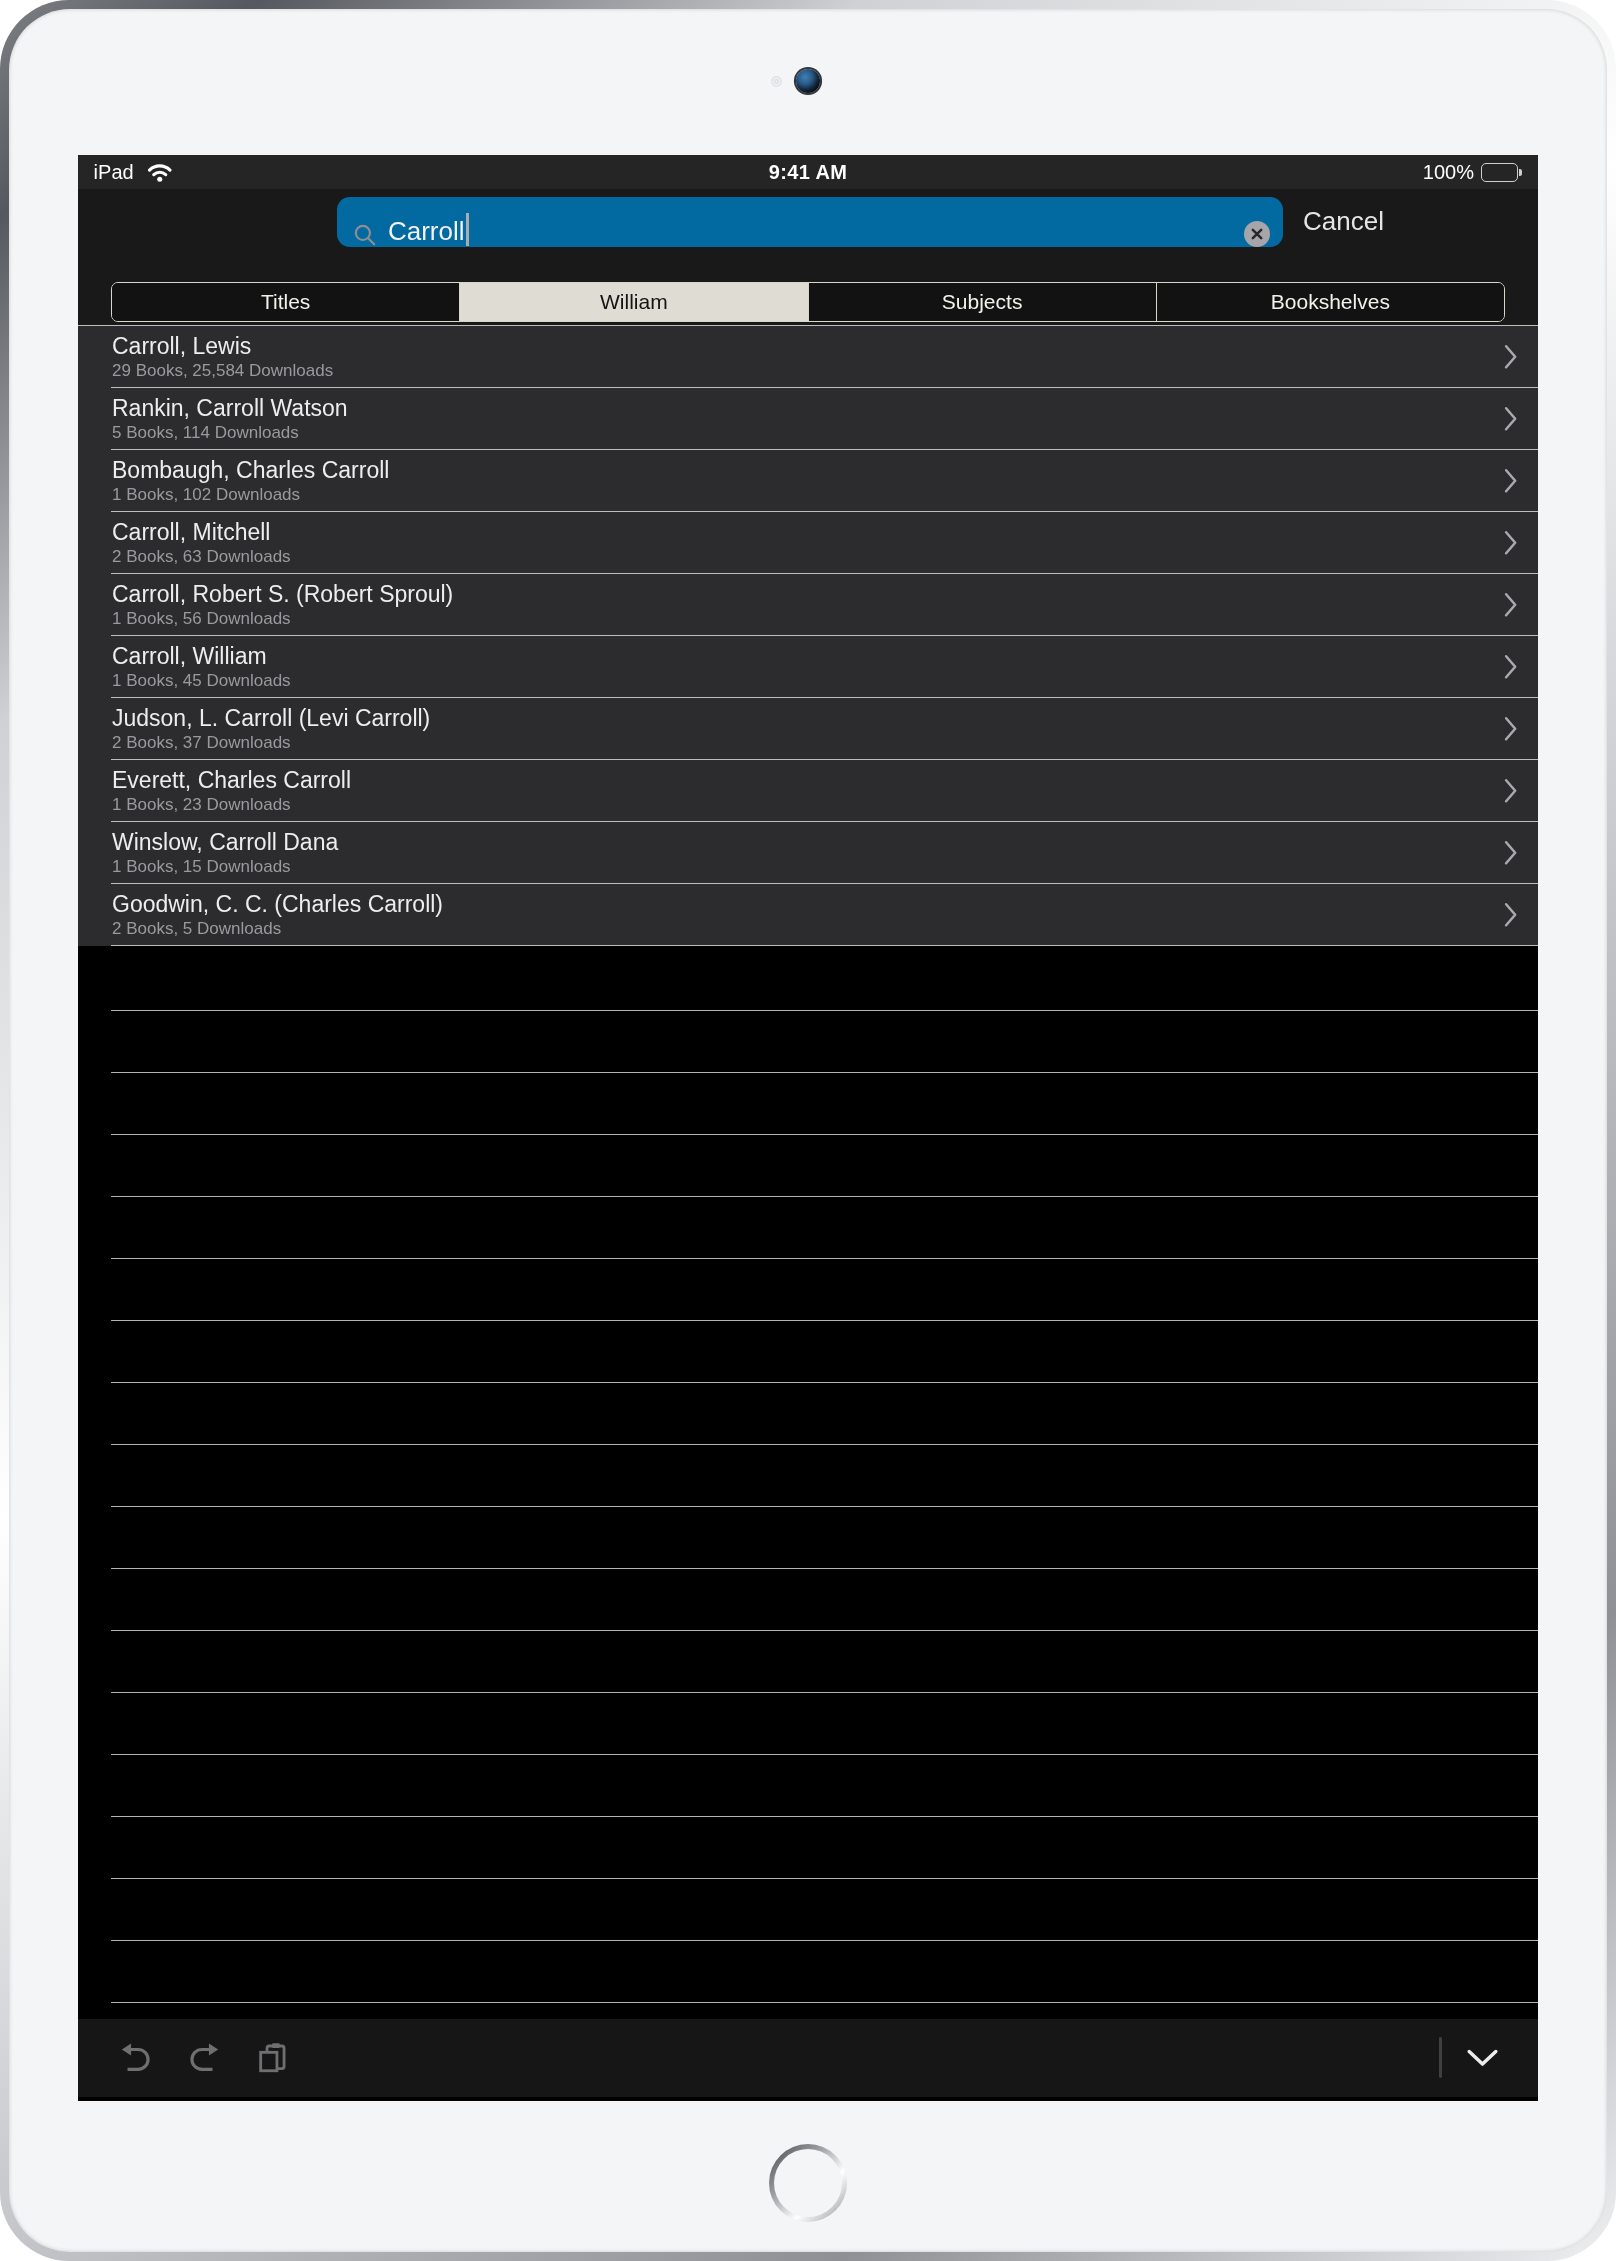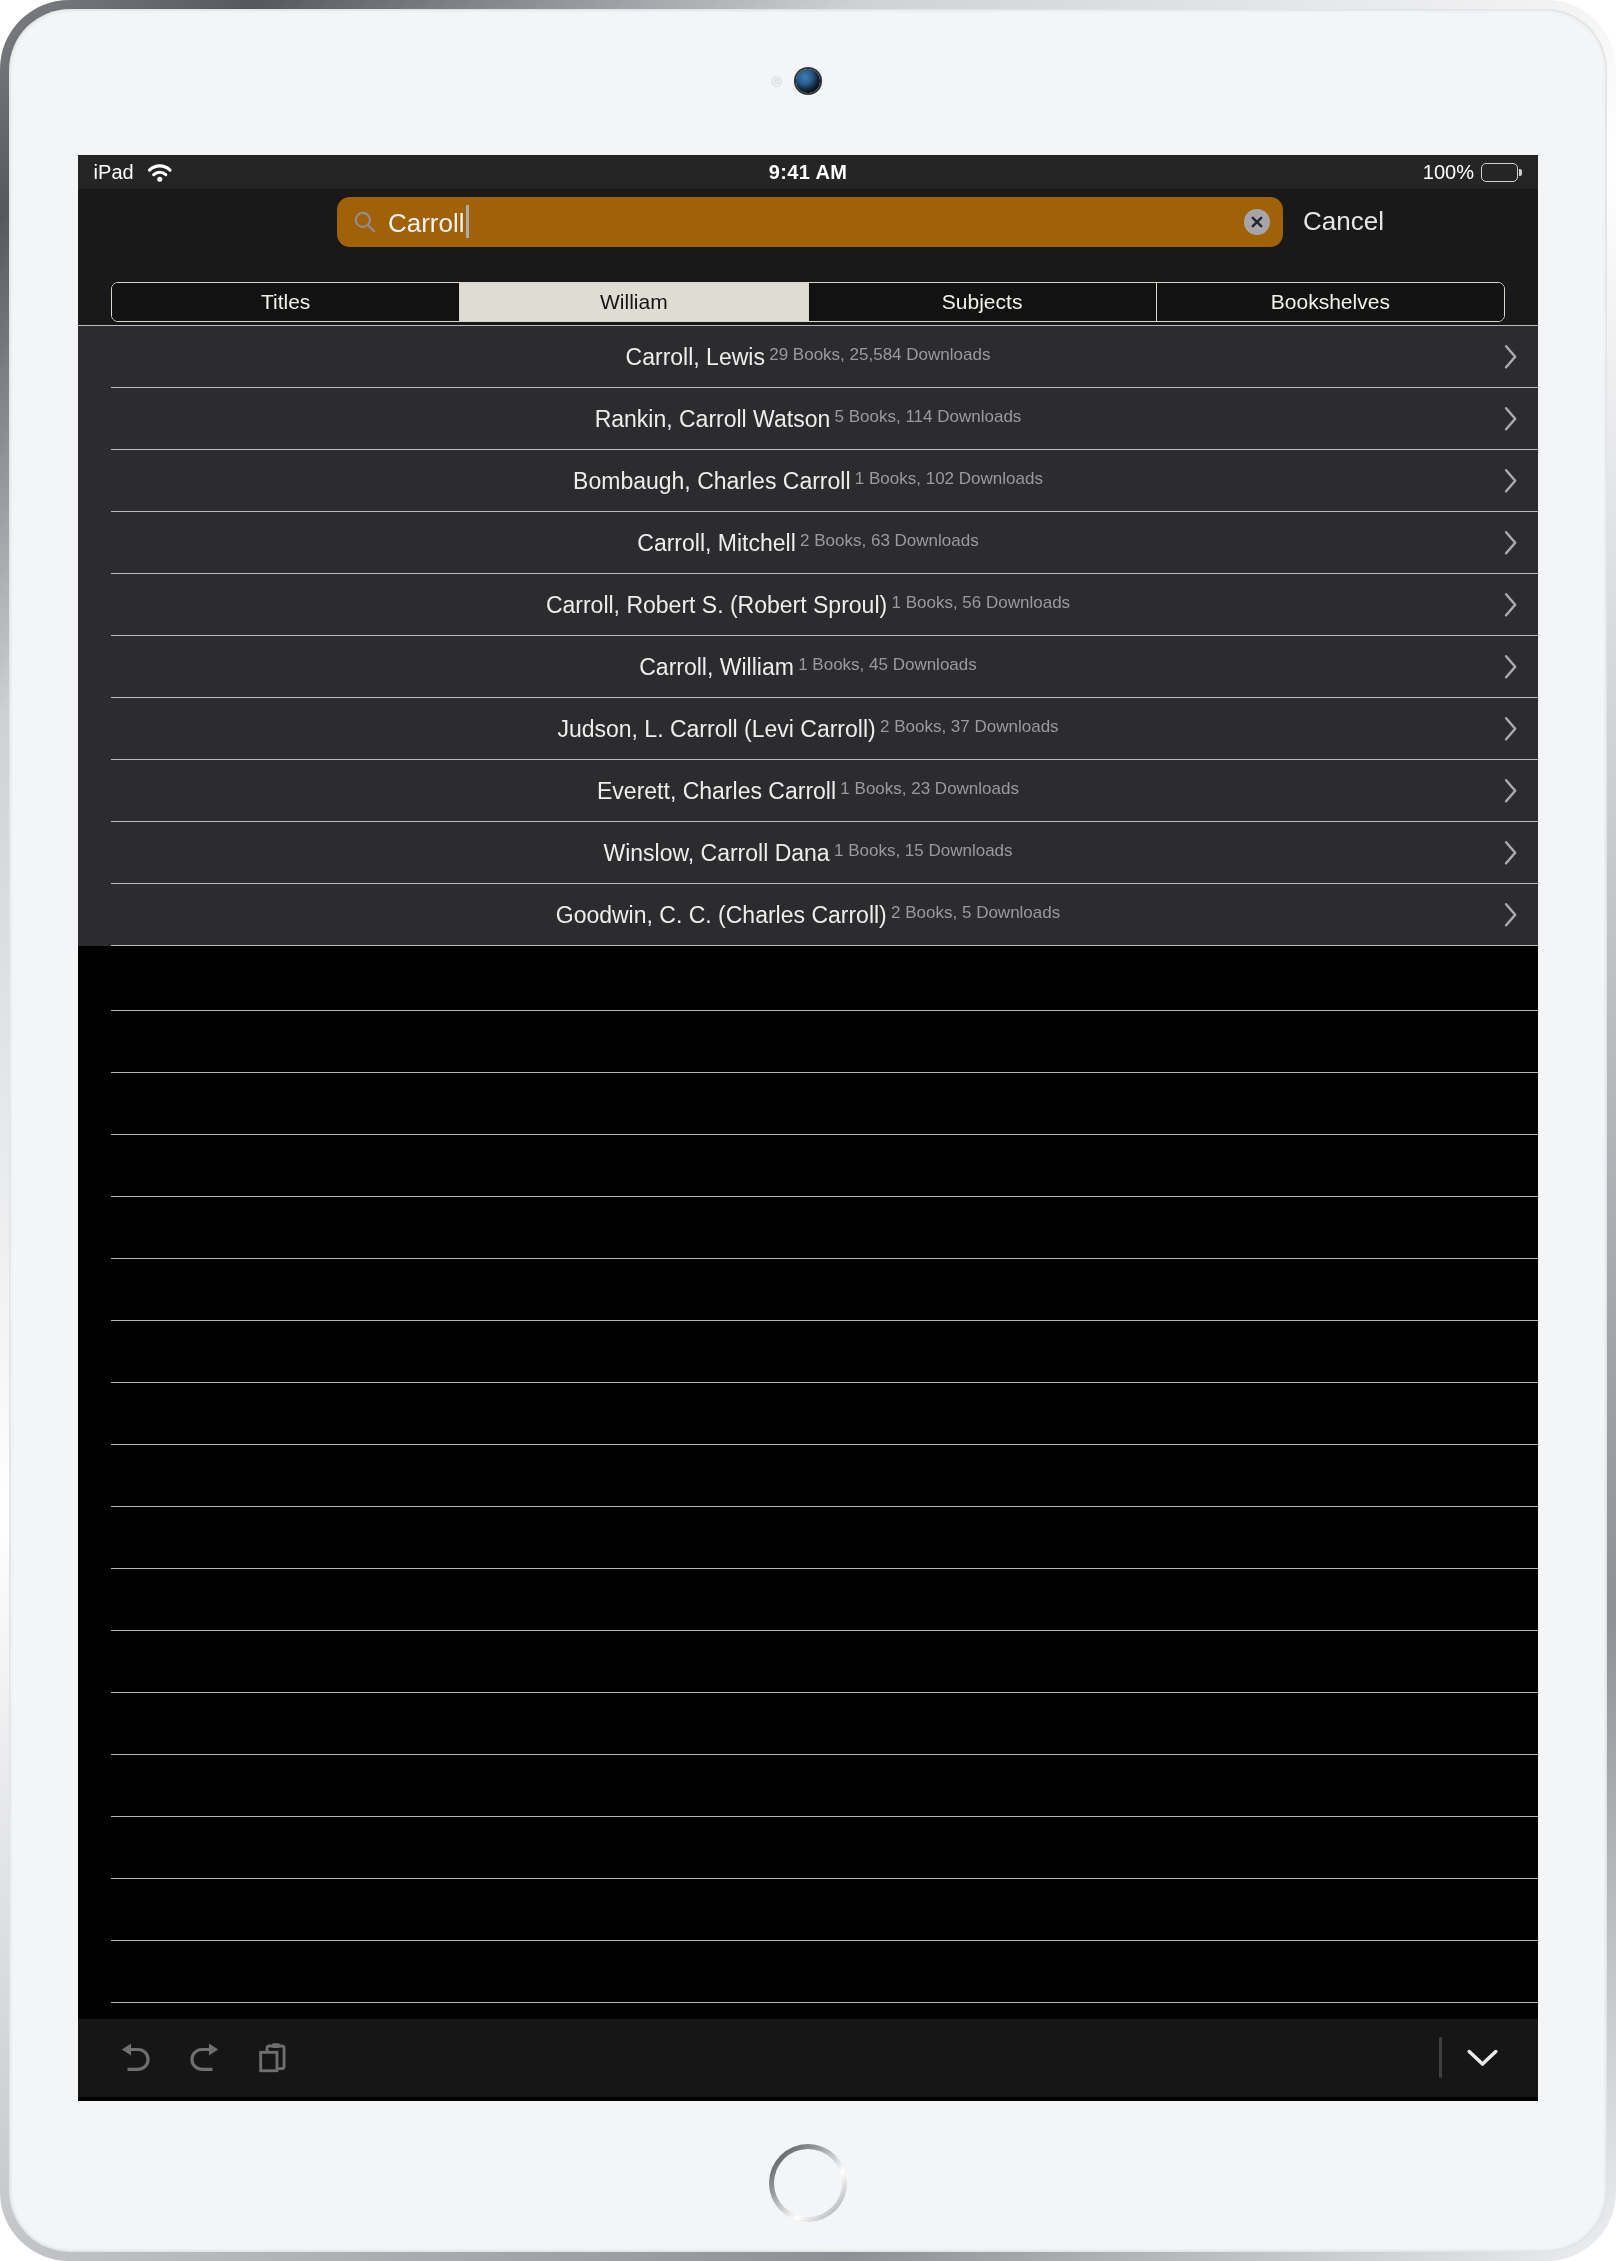--- a/index.html
+++ b/index.html
@@ -33,41 +33,41 @@
   .sb-time{position:absolute;left:0;right:0;text-align:center;font-weight:700;letter-spacing:0.4px;}
   .sb-right{display:flex;align-items:center;gap:7px;padding-right:20px;margin-left:auto;z-index:1;}
   .battery{position:relative;width:37px;height:19px;border:1.4px solid #cfcfd2;border-radius:5px;padding:2.1px;}
   .battery .fill{width:100%;height:100%;background:#ffffff;border-radius:1.4px;}
   .battery .nub{position:absolute;right:-5px;top:5px;width:3.5px;height:7.8px;background:#cfcfd2;
     border-radius:0 2.1px 2.1px 0;}
 
   
   .search-header{position:absolute;left:0;top:34px;width:100%;height:136px;background:#191919;}
   .search-field{position:absolute;left:259px;top:7.8px;width:946px;height:50px;border-radius:12.8px;
-    background:#a16207;display:flex;align-items:center;padding:0 12.8px 0 15.6px;}
+    background:#0369a1;display:flex;align-items:flex-end;padding:0 12.8px 0 15.6px;}
   .search-text{color:#f2f2f2;font-size:26px;margin-left:11.3px;flex:1;white-space:nowrap;}
   .caret{display:inline-block;width:3.5px;height:33px;background:#ababaf;vertical-align:-6.4px;margin-left:1.4px;}
   .clear-btn{width:26px;height:26px;border-radius:50%;background:#a6a6aa;display:flex;
     align-items:center;justify-content:center;flex:0 0 auto;}
   .cancel-btn{position:absolute;left:1225px;top:7.8px;height:50px;display:flex;align-items:center;
     color:#e5e5e5;font-size:26px;}
 
   
   .segmented{position:absolute;left:33px;top:93px;width:1394px;height:40px;border:1.4px solid #d9d6cd;
     border-radius:7px;display:flex;overflow:hidden;background:#111;}
   .seg{flex:1;display:flex;align-items:center;justify-content:center;font-size:21px;color:#f3f1eb;
     background:#121212;border-left:1.4px solid #d9d6cd;}
   .seg:first-child{border-left:none;}
   .seg.selected{background:#dfdcd3;color:#141414;}
 
   
   .list{position:absolute;left:0;top:170px;width:100%;border-top:1.4px solid #bdbdbf;}
   .row{position:relative;height:62px;background:#2c2c2e;display:flex;align-items:center;}
   .row::after{content:"";position:absolute;left:33px;right:0;bottom:0;height:1.4px;background:#bdbdbf;}
-  .row-text{padding-left:34px;display:flex;justify-content:center;gap:4.3px;flex:1;min-width:0;}
+  .row-text{padding-left:34px;display:flex;flex-direction:column;justify-content:flex-end;gap:4.3px;flex:1;min-width:0;}
   .row-title{color:#ededee;font-size:23px;line-height:1;}
   .row-sub{color:#9a9a9e;font-size:17px;line-height:1;}
   .row-chevron{margin-right:20px;flex:0 0 auto;}
 
   
   .empty-rows{position:absolute;left:0;top:794px;width:100%;background:#000;}
   .empty-row{height:62px;position:relative;}
   .empty-row::after{content:"";position:absolute;left:33px;right:0;bottom:0;height:1.4px;background:#b4b4b6;}
 
   

